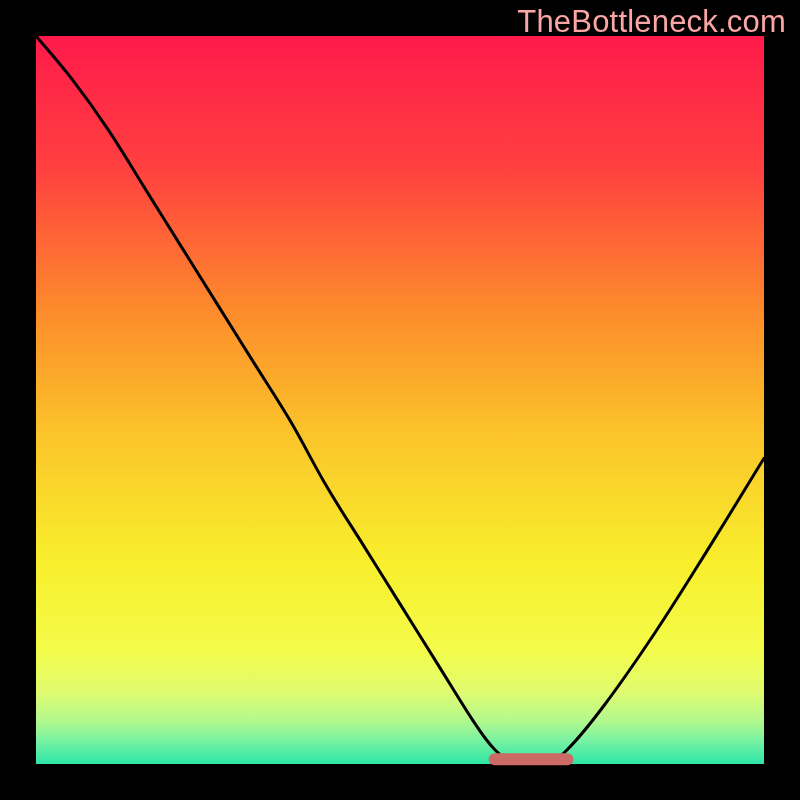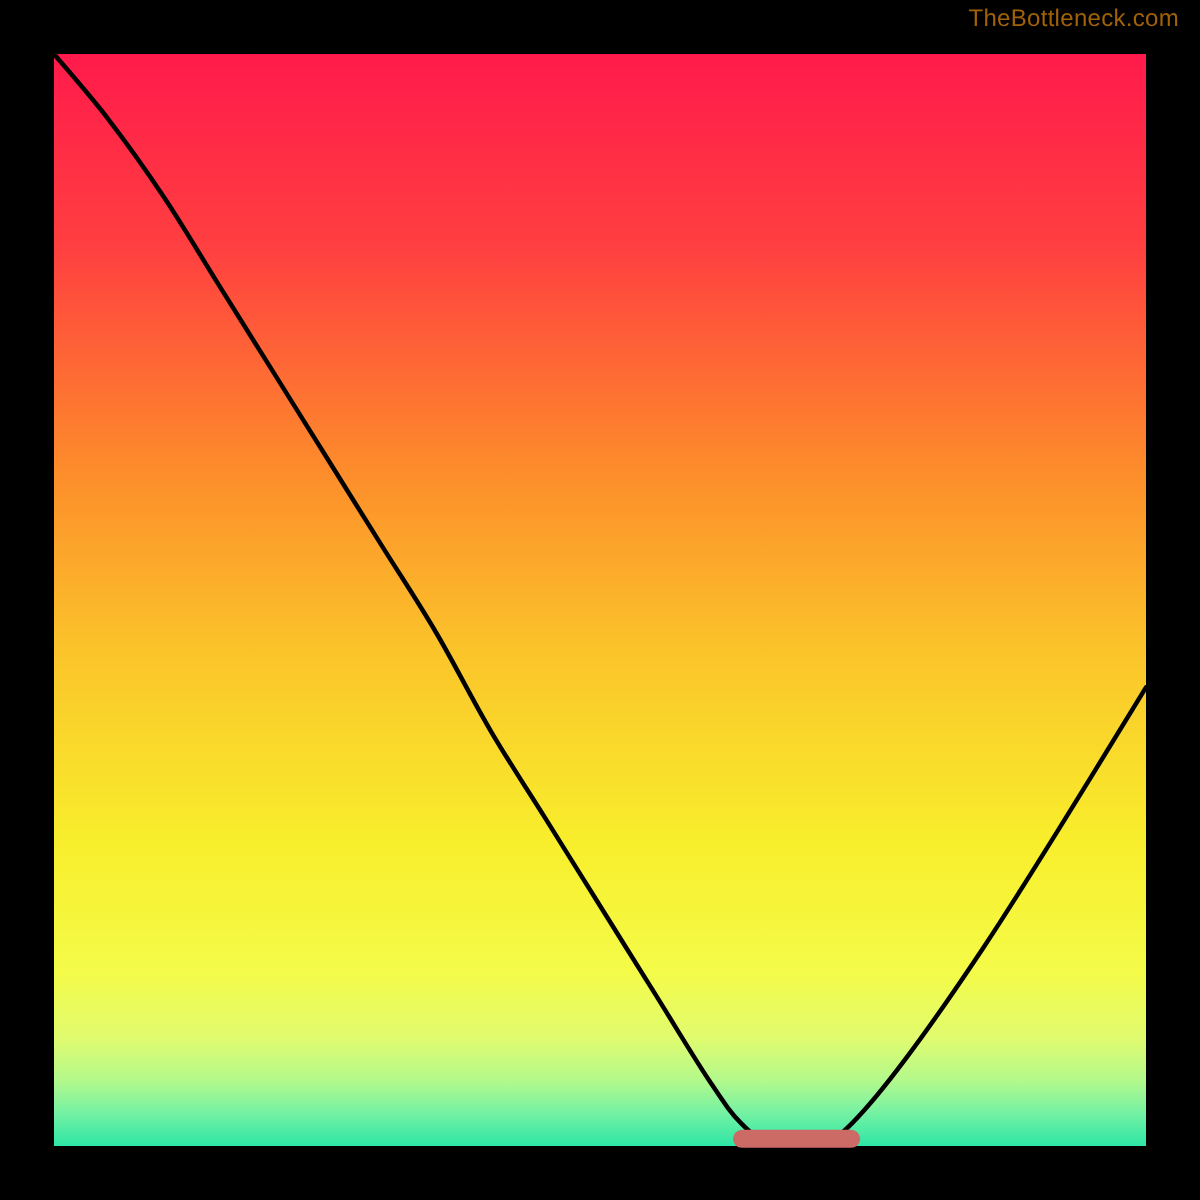--- a/index.html
+++ b/index.html
@@ -16,22 +16,22 @@
     height: 800px;
   }
   svg {
     display: block;
   }
   .watermark {
     position: absolute;
     top: 4px;
     right: 14px;
     font-family: Arial, Helvetica, sans-serif;
-    font-size: 16px;
-    color: #a16207;
+    font-size: 31px;
+    color: #fca5a5;
     letter-spacing: 0.2px;
     pointer-events: none;
   }
 </style>
 </head>
 <body>
 
 <div class="chart-wrap">
   <svg id="svg" width="800" height="800" viewBox="0 0 800 800">
     <defs>

